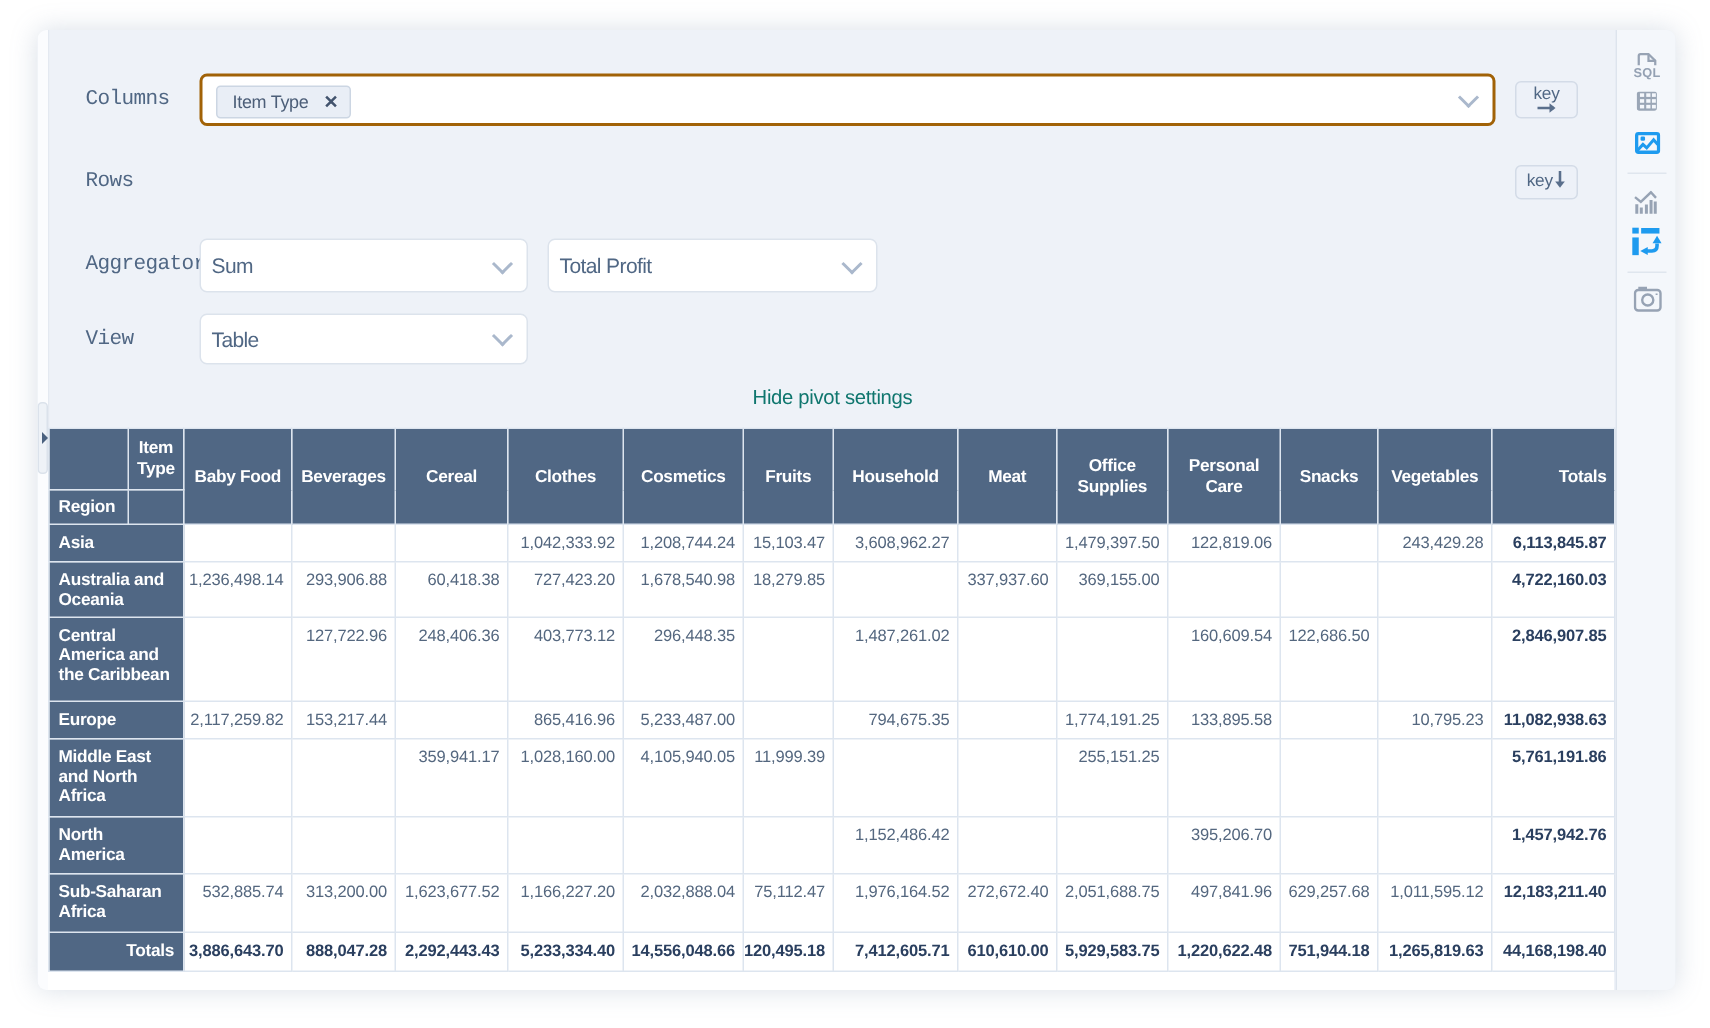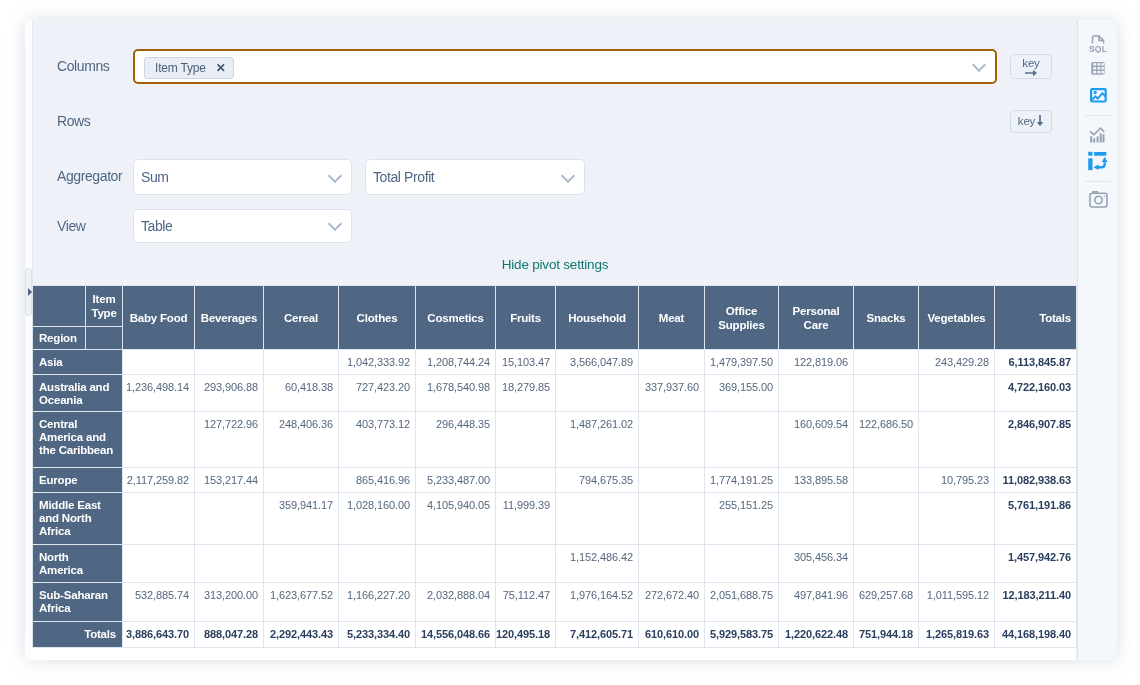--- a/index.html
+++ b/index.html
@@ -1,21 +1,21 @@
 <!DOCTYPE html>
 <html><head><meta charset="utf-8"><style>
 html,body{margin:0;padding:0;width:1140px;height:685px;background:#fff;overflow:hidden;
 font-family:"Liberation Sans",sans-serif;}
 *{box-sizing:border-box;}
 .window{position:absolute;left:25px;top:20px;width:1092px;height:640px;background:#eef2f8;
 border-radius:6px;box-shadow:0 0 18px rgba(120,140,170,.28);overflow:hidden;}
 .rail{position:absolute;left:0;top:0;width:8px;height:640px;background:#fbfcfe;border-right:1px solid #e4e9f1;}
 .handle{position:absolute;left:0px;top:248px;width:7px;height:48px;background:#eef2f7;border:1px solid #dbe2eb;border-radius:3px;}
 .handle:after{content:"";position:absolute;left:2px;top:19px;width:0;height:0;border-top:4.5px solid transparent;border-bottom:4.5px solid transparent;border-left:4.5px solid #4a617f;}
-.lbl{position:absolute;left:32px;font-size:14px;color:#506784;letter-spacing:-0.4px;}
+.lbl{position:absolute;left:32px;font-size:14px;color:#506784;letter-spacing:-0.4px;font-family:Liberation Mono, monospace;}
 .inp{position:absolute;left:108px;width:864px;height:35px;background:#fff;border:2px solid #a16207;border-radius:5px;}
 .tag{position:absolute;left:9px;top:6px;height:22px;background:#e9eef6;border:1px solid #ccd6e3;border-radius:3px;
 font-size:12px;color:#4c5e78;line-height:20px;padding:0 7px 0 10px;letter-spacing:-0.2px;}
 .tag b{font-size:12px;color:#42536d;margin-left:10px;font-weight:700;}
 .chev{position:absolute;width:12px;height:12px;left:auto !important;}
 .chev:after{content:"";position:absolute;left:0;top:1px;width:8px;height:8px;border-right:2px solid #aab8cc;border-bottom:2px solid #aab8cc;transform:rotate(45deg);}
 .keybtn{position:absolute;left:985px;width:42px;background:#edf1f8;border:1px solid #d3dbe7;border-radius:4px;
 color:#506784;font-size:11.5px;text-align:center;letter-spacing:-0.2px;}
 .sel{position:absolute;background:#fff;border:1px solid #dce3ec;border-radius:5px;font-size:14px;color:#506784;
 letter-spacing:-0.4px;}
@@ -122,21 +122,21 @@
             <th class="bl"></th>
           </tr>
 <tr style="height:25px">
             <th class="rh" colspan="2">Asia</th>
 <td class="dc"></td>
 <td class="dc"></td>
 <td class="dc"></td>
 <td class="dc">1,042,333.92</td>
 <td class="dc">1,208,744.24</td>
 <td class="dc">15,103.47</td>
-<td class="dc">3,566,047.89</td>
+<td class="dc">3,608,962.27</td>
 <td class="dc"></td>
 <td class="dc">1,479,397.50</td>
 <td class="dc">122,819.06</td>
 <td class="dc"></td>
 <td class="dc">243,429.28</td>
 <td class="dc tot">6,113,845.87</td>
 </tr>
 <tr style="height:37px">
             <th class="rh" colspan="2">Australia and<br>Oceania</th>
 <td class="dc">1,236,498.14</td>
@@ -205,21 +205,21 @@
             <th class="rh" colspan="2">North<br>America</th>
 <td class="dc"></td>
 <td class="dc"></td>
 <td class="dc"></td>
 <td class="dc"></td>
 <td class="dc"></td>
 <td class="dc"></td>
 <td class="dc">1,152,486.42</td>
 <td class="dc"></td>
 <td class="dc"></td>
-<td class="dc">305,456.34</td>
+<td class="dc">395,206.70</td>
 <td class="dc"></td>
 <td class="dc"></td>
 <td class="dc tot">1,457,942.76</td>
 </tr>
 <tr style="height:39px">
             <th class="rh" colspan="2">Sub-Saharan<br>Africa</th>
 <td class="dc">532,885.74</td>
 <td class="dc">313,200.00</td>
 <td class="dc">1,623,677.52</td>
 <td class="dc">1,166,227.20</td>

